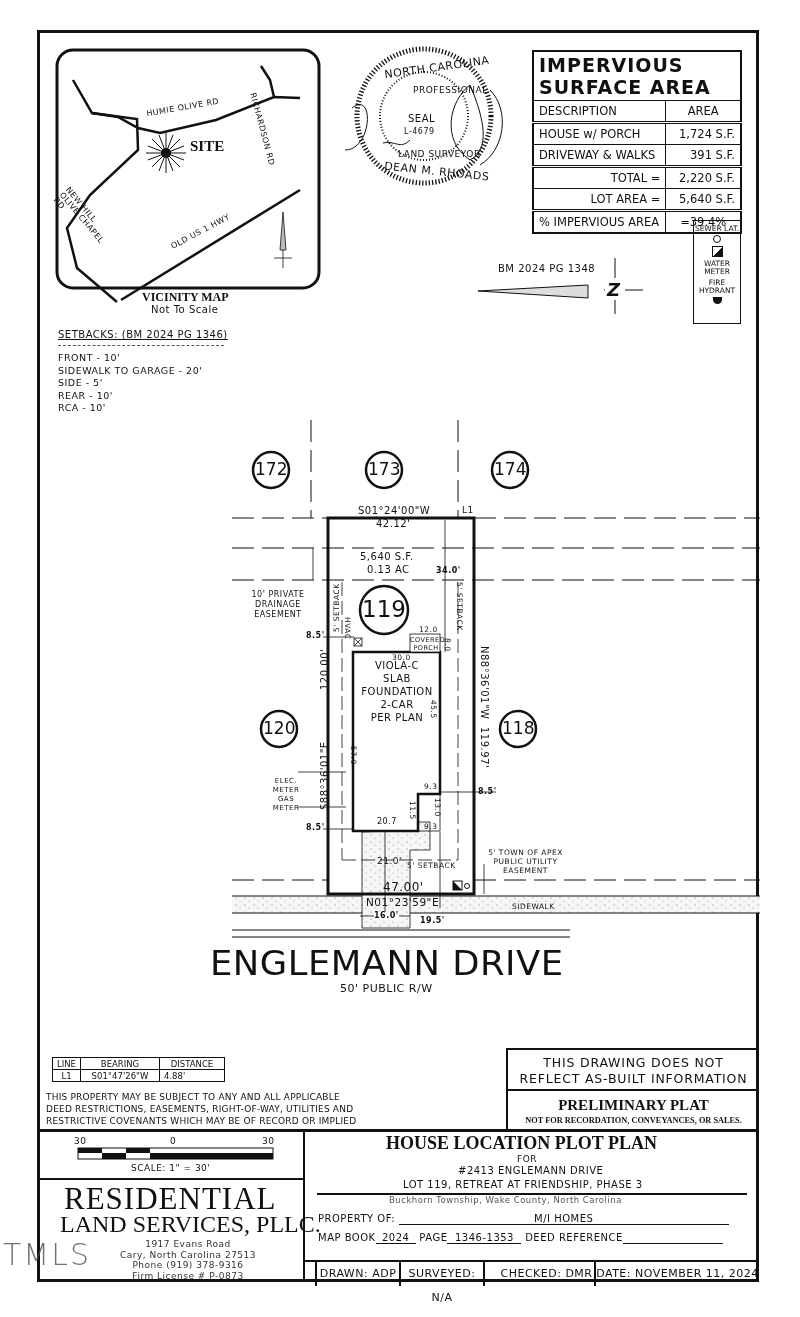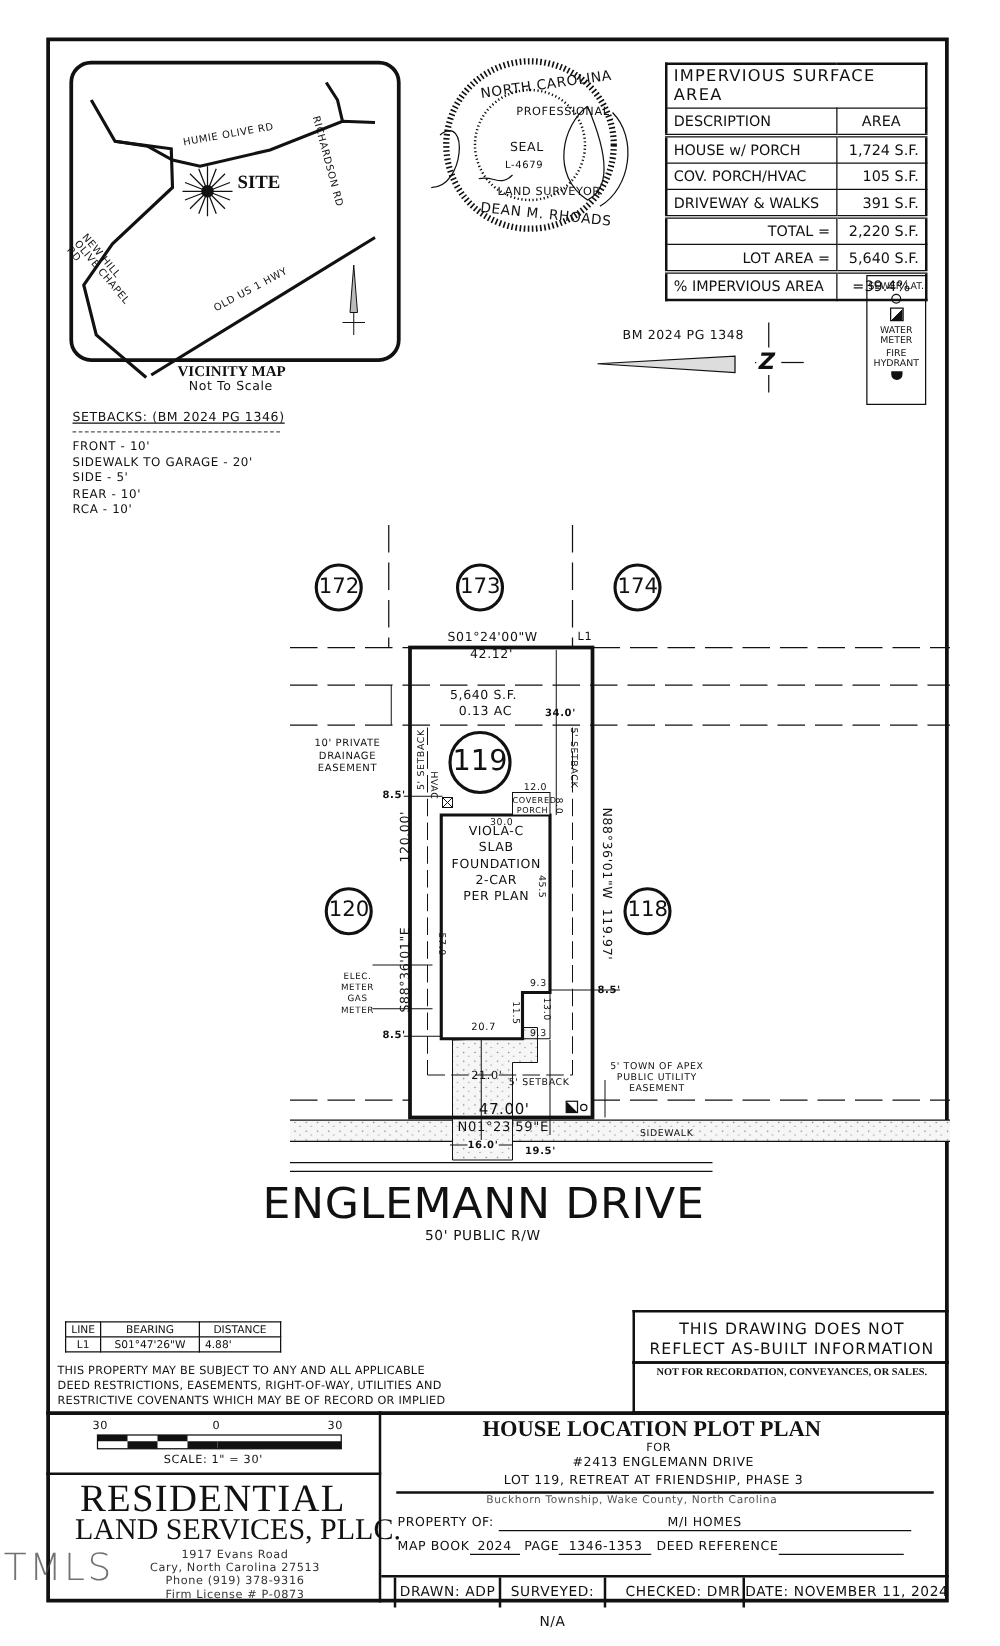--- a/index.html
+++ b/index.html
@@ -6,21 +6,21 @@
   body{width:800px;height:1317px;position:relative;overflow:hidden;font-family:"DejaVu Sans",sans-serif;color:#111;}
   .abs{position:absolute;}
   .sheet{position:absolute;left:37px;top:30px;width:722px;height:1252px;border:3px solid #111;box-sizing:border-box;}
   svg{position:absolute;left:0;top:0;}
   .t{position:absolute;white-space:nowrap;line-height:1;}
   .cad{font-family:"DejaVu Sans",sans-serif;letter-spacing:0.5px;}
   .serif{font-family:"Liberation Serif","DejaVu Serif",serif;font-weight:bold;}
   
   .imp{position:absolute;left:532px;top:50px;width:210px;border:2px solid #111;border-collapse:collapse;font-size:11.5px;}
   .imp td{border:1px solid #111;padding:2px 5px;height:16px;}
-  .imp .hd{font-size:13px;letter-spacing:1px;text-align:left;}
+  .imp .hd{font-size:19px;letter-spacing:1px;text-align:left;font-weight:bold;}
   .imp .r{text-align:right;}
   .imp .c{text-align:center;}
   .imp .dbl td{border-top:3px double #111;}
   .legend{position:absolute;left:693px;top:220px;width:46px;height:102px;border:1.5px solid #111;font-size:7.5px;text-align:center;line-height:1.05;}
   .bearing{position:absolute;left:52px;top:1057px;border-collapse:collapse;font-size:8.5px;}
   .bearing td{border:1px solid #111;padding:0 4px;height:11px;}
   .note{position:absolute;left:46px;top:1091px;font-size:9px;line-height:1.35;letter-spacing:0.2px;}
   .box{position:absolute;border:2px solid #111;box-sizing:border-box;}
   .uline{display:inline-block;border-bottom:1.5px solid #111;text-align:center;}
   .sig{position:absolute;font-size:11px;text-align:center;line-height:24px;border-right:2px solid #111;box-sizing:border-box;height:24px;top:1262px;}
@@ -166,24 +166,20 @@
       <tr>
         <td colspan="2" class="hd">IMPERVIOUS SURFACE AREA</td>
       </tr>
   <tr>
         <td>DESCRIPTION</td>
         <td class="c">AREA</td>
       </tr>
   <tr class="dbl">
         <td>HOUSE w/ PORCH</td>
         <td class="r">1,724 S.F.</td>
-      </tr>
-  <tr>
-        <td>COV. PORCH/HVAC</td>
-        <td class="r">105 S.F.</td>
       </tr>
   <tr>
         <td>DRIVEWAY &amp; WALKS</td>
         <td class="r">391 S.F.</td>
       </tr>
   <tr class="dbl">
         <td class="r">TOTAL =</td>
         <td class="r">2,220 S.F.</td>
       </tr>
   <tr>
@@ -298,20 +294,21 @@
   <div>RESTRICTIVE COVENANTS WHICH MAY BE OF RECORD OR IMPLIED</div>
 </div>
 
 <div class="box" style="left:506px;top:1048px;width:253px;height:43px;border-right:none;">
   <div class="cad" style="text-align:center;font-size:12.5px;margin-top:5px;line-height:16px;letter-spacing:0.8px;">
     <div>THIS DRAWING DOES NOT</div>
     <div>REFLECT AS-BUILT INFORMATION</div>
   </div>
 </div>
 <div class="box" style="left:506px;top:1089px;width:253px;height:42px;border-right:none;">
+  <div class="serif" style="text-align:center;font-size:15px;margin-top:6px;">PRELIMINARY PLAT</div>
   <div class="serif" style="text-align:center;font-size:8.3px;margin-top:2px;">NOT FOR RECORDATION, CONVEYANCES, OR SALES.</div>
 </div>
 
 <div class="box" style="left:37px;top:1129px;width:722px;height:3px;border:none;background:#111;"></div>
 <div class="abs" style="left:303px;top:1129px;width:2px;height:153px;background:#111;"></div>
 
 <div class="t cad" style="left:74px;top:1137px;font-size:9px;">30</div>
 <div class="t cad" style="left:170px;top:1137px;font-size:9px;">0</div>
 <div class="t cad" style="left:262px;top:1137px;font-size:9px;">30</div>
 <div class="t cad" style="left:131px;top:1164px;font-size:9px;">SCALE: 1" = 30'</div>

